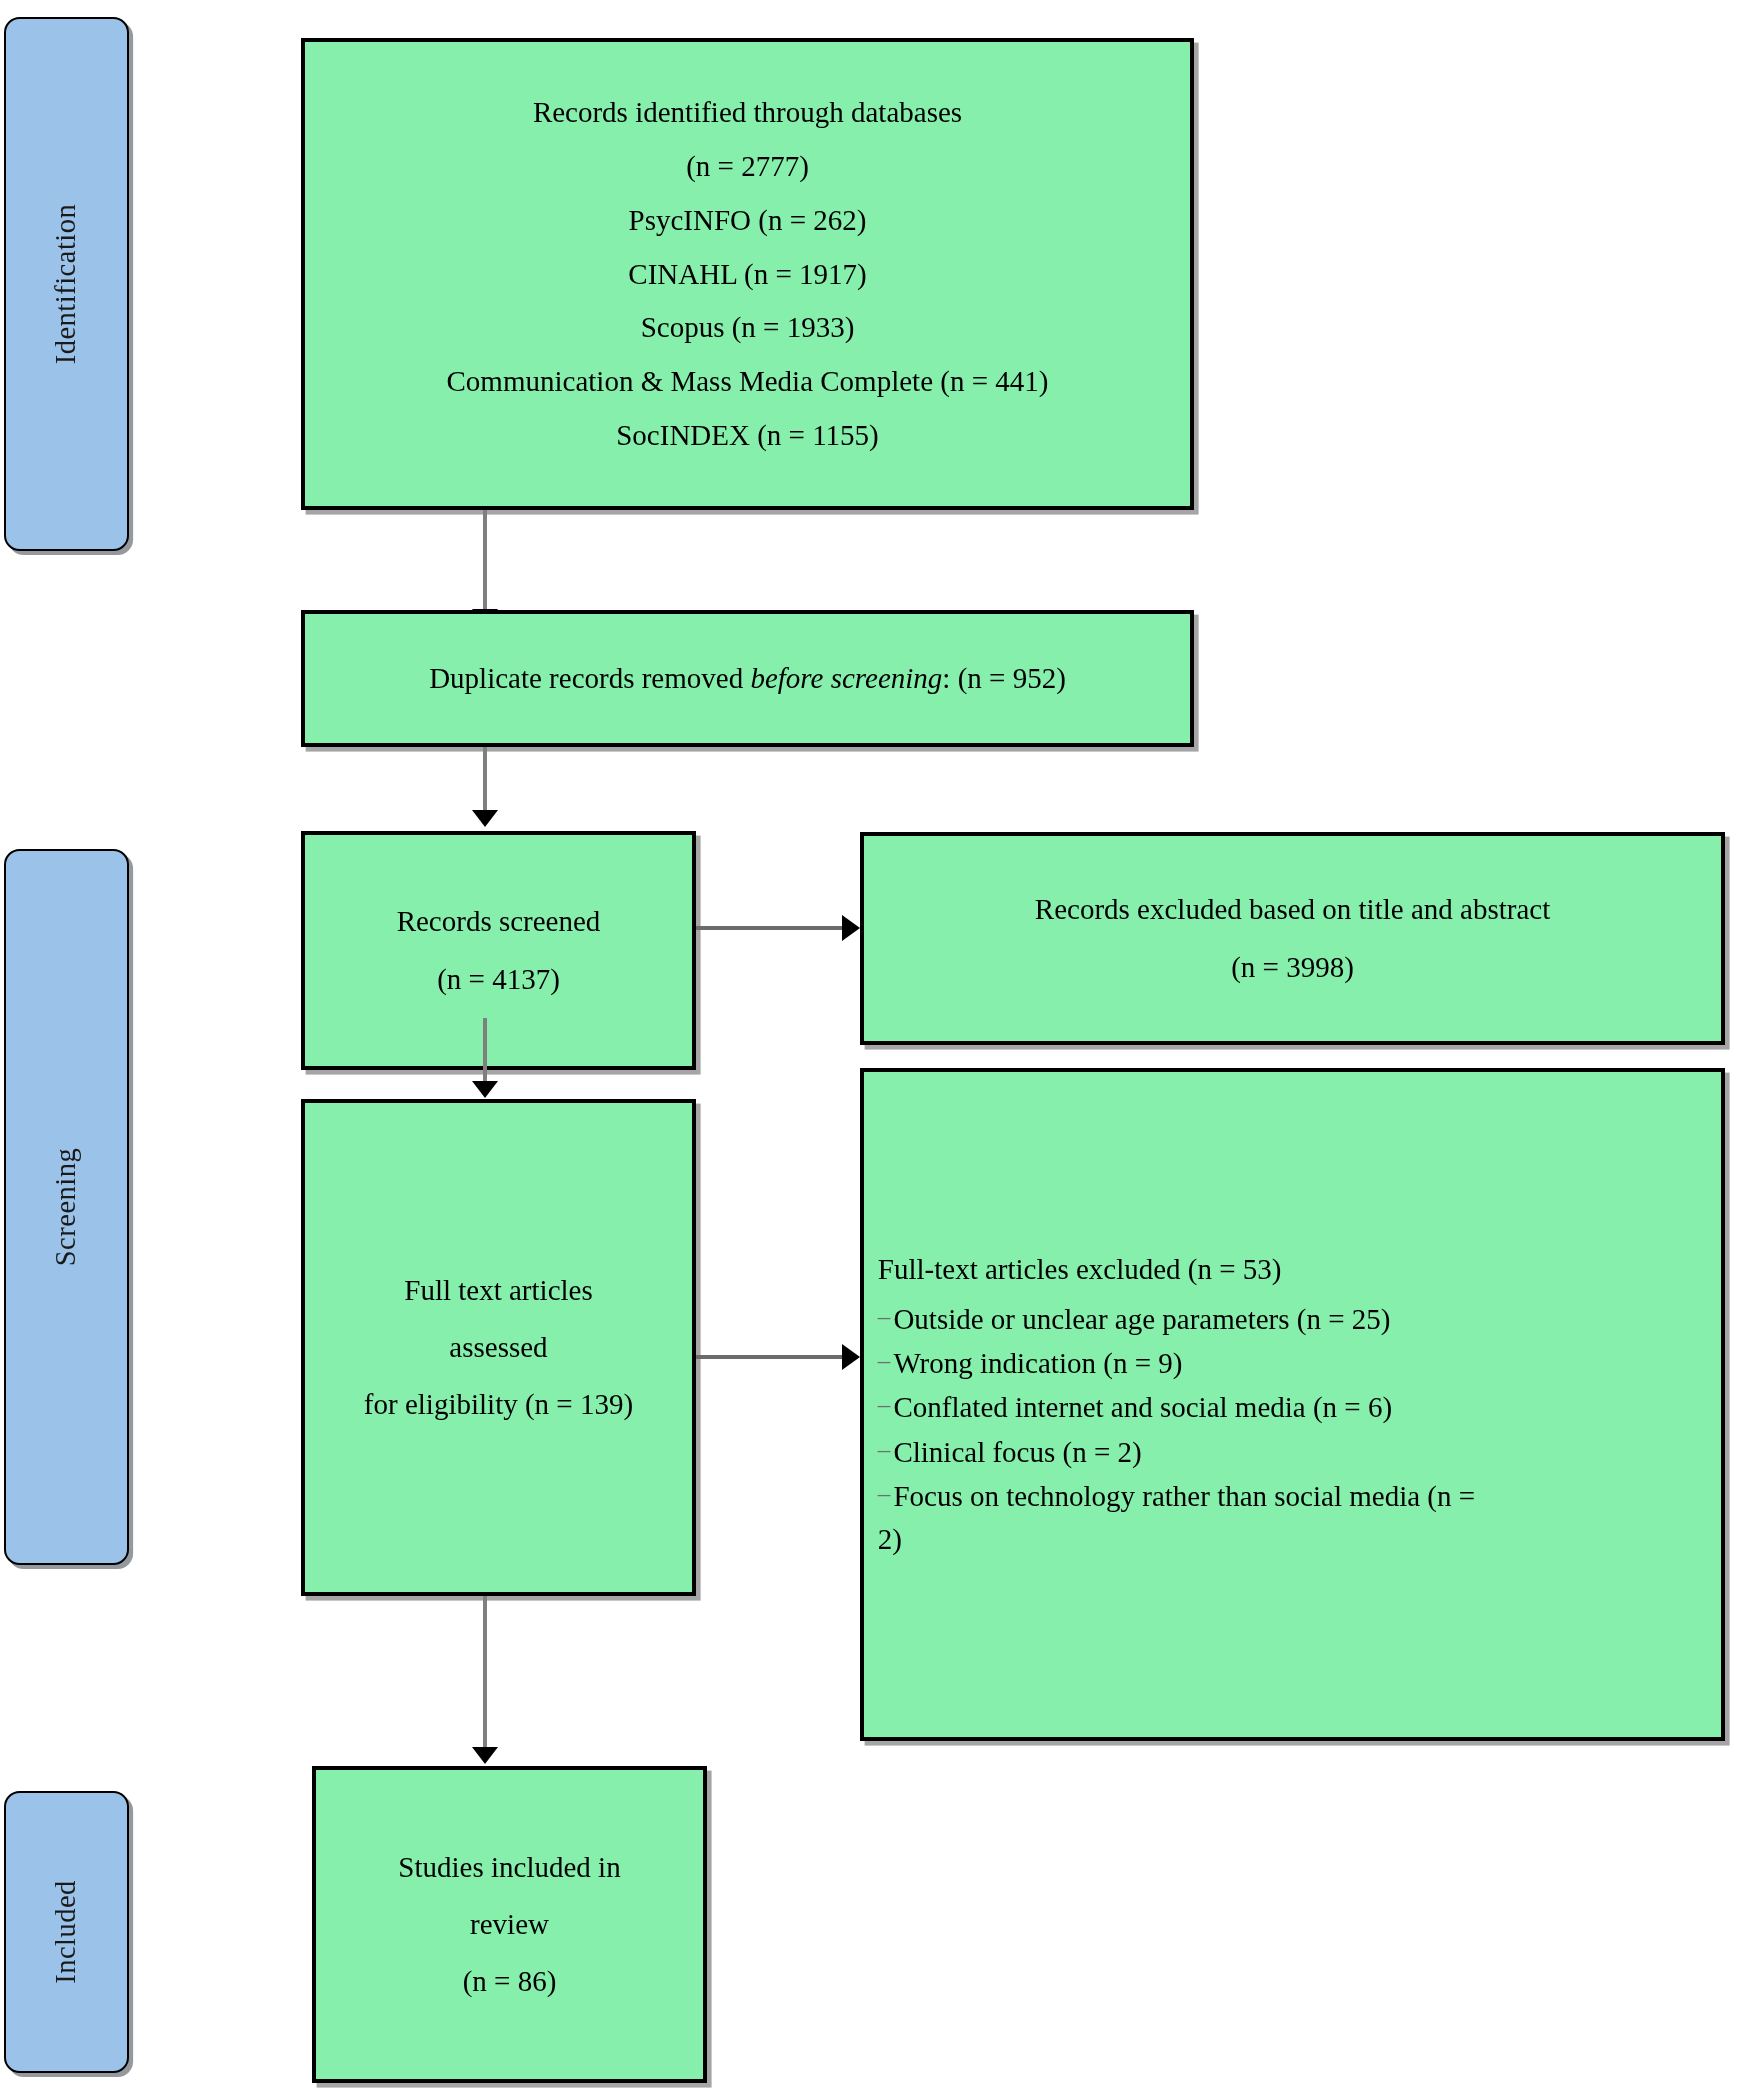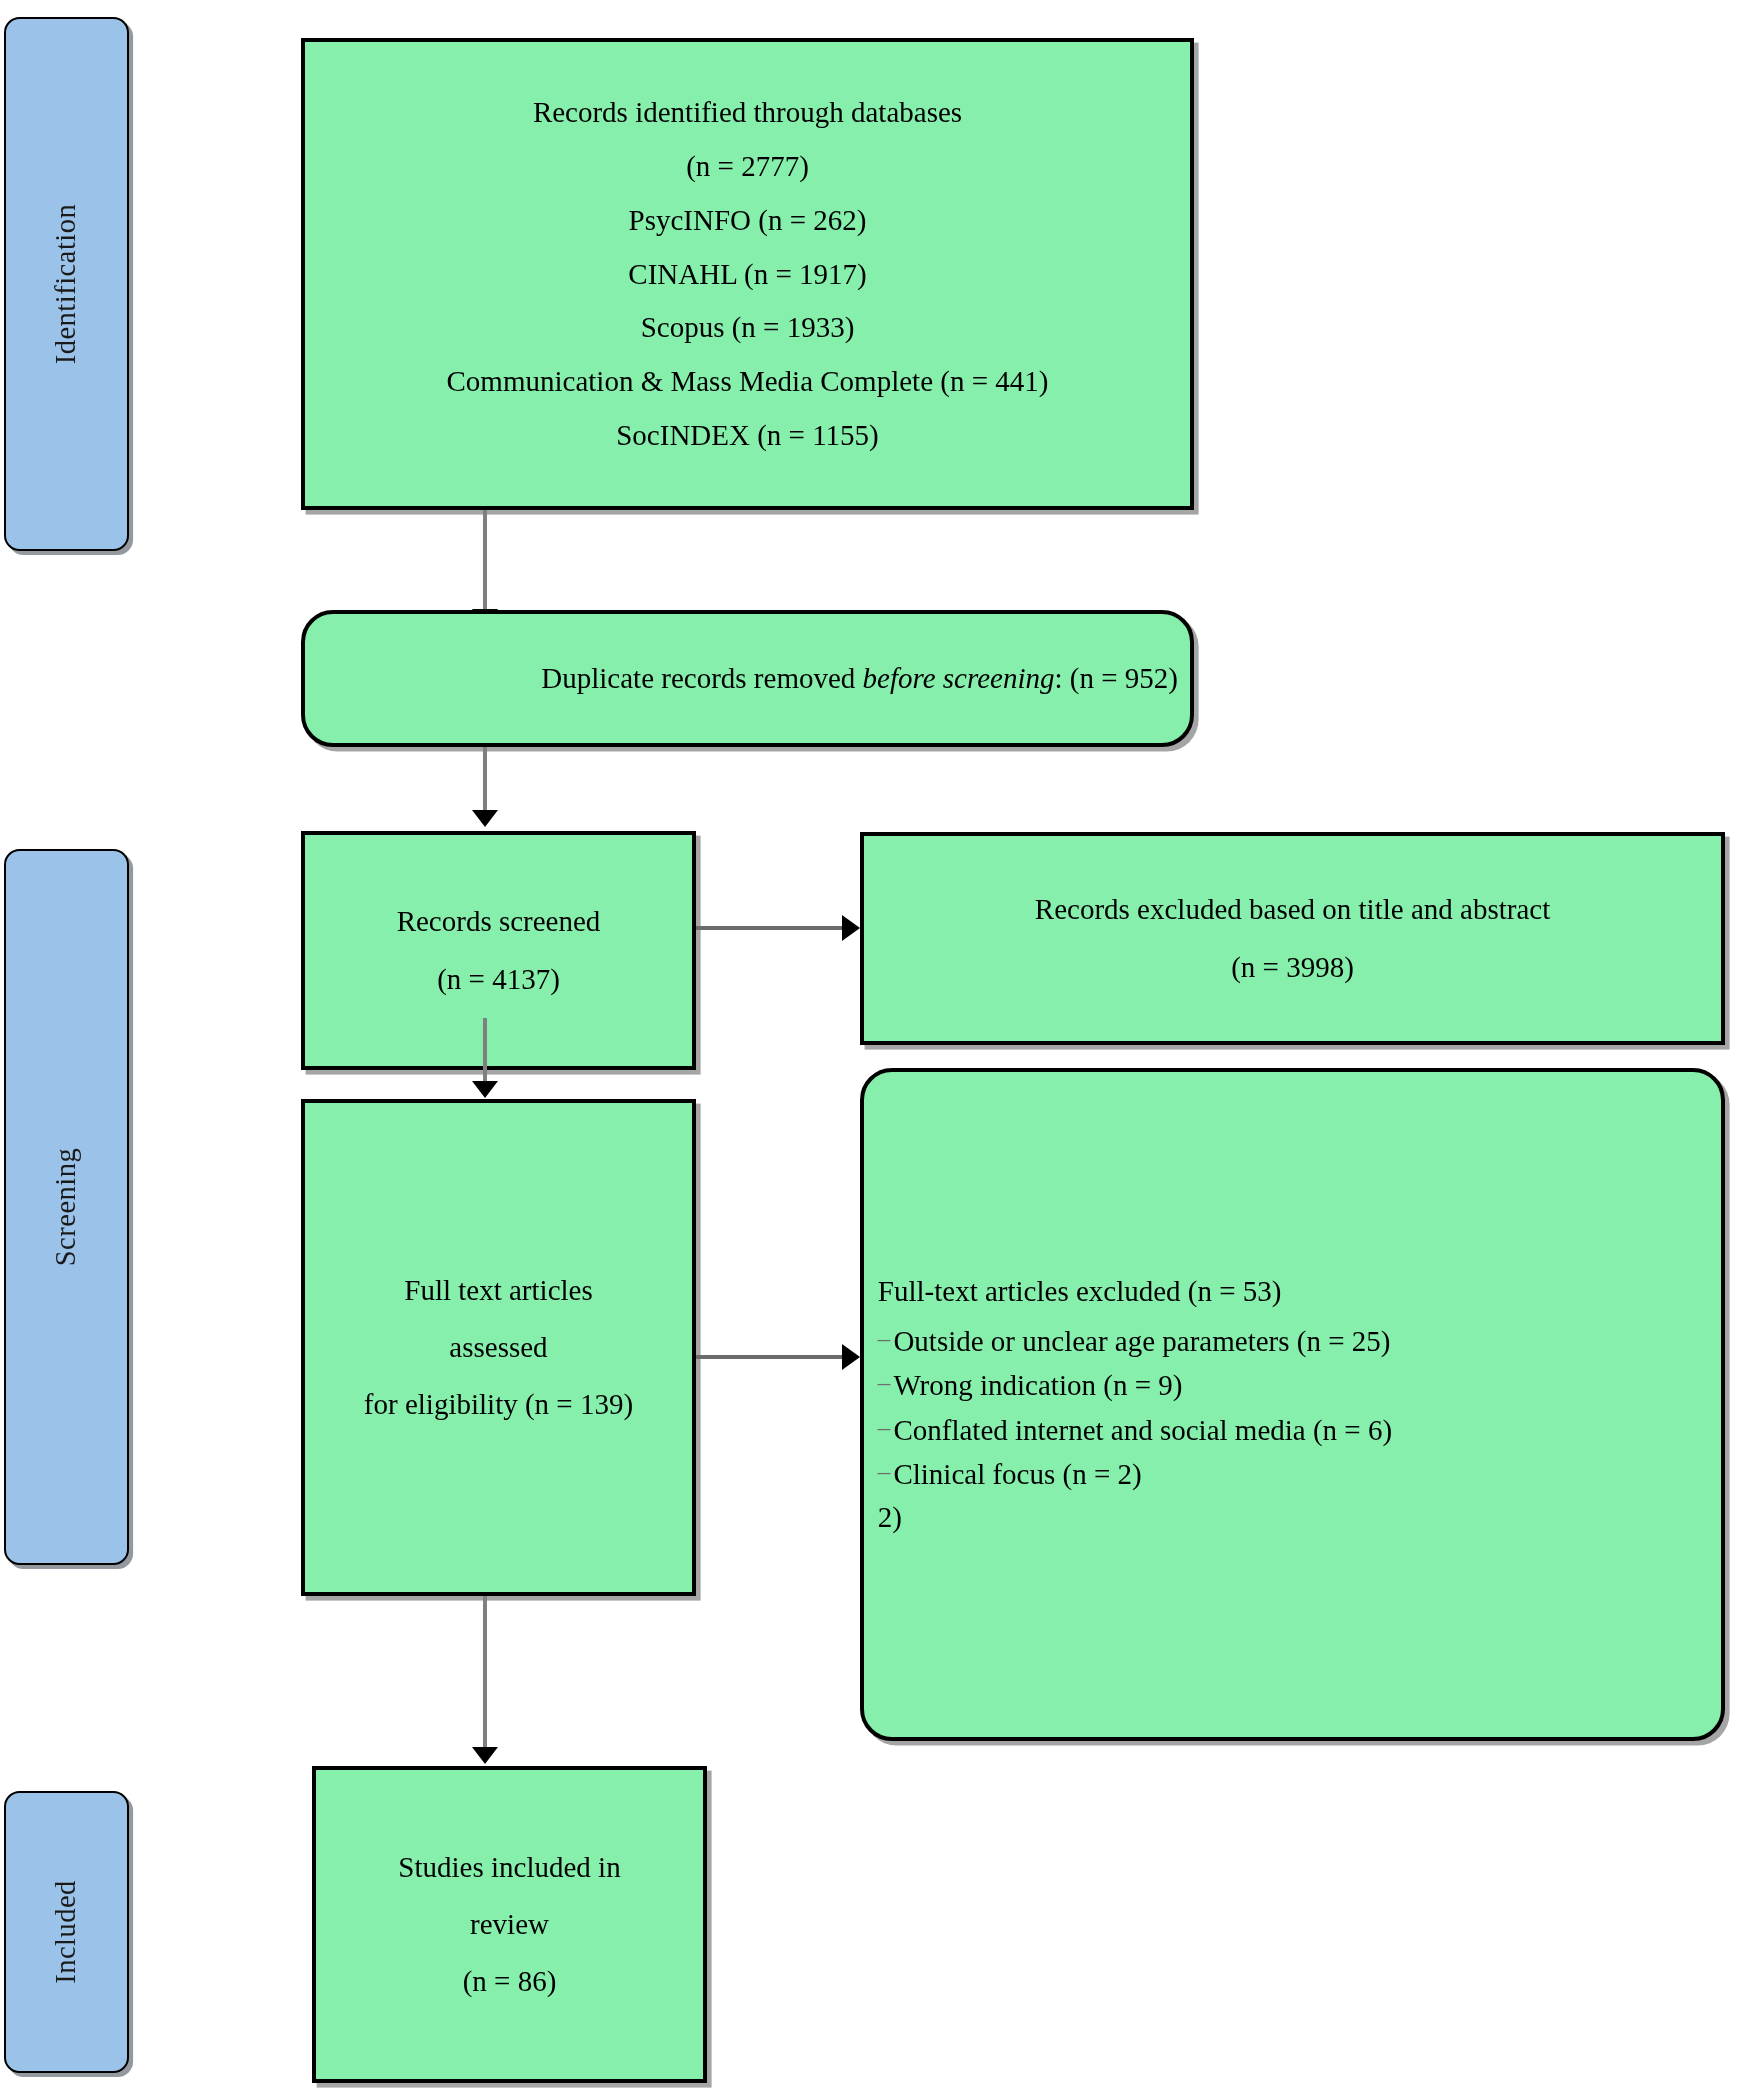--- a/index.html
+++ b/index.html
@@ -50,21 +50,21 @@
     position: absolute;
     background: #86efac;
     border: 4.1px solid #000000;
     box-sizing: border-box;
     box-shadow: 4.6px 4.6px 0 0 rgba(55,55,55,0.45);
     display: flex;
     flex-direction: column;
     justify-content: center;
   }
   .box.center  { align-items: center; text-align: center; }
-  .box.leftal  { align-items: flex-end; text-align: left; border-radius: 32px; }
+  .box.leftal  { align-items: center; text-align: left; }
 
   .line {
     font-size: 29px;
     line-height: 1.0;
     padding: 0 12px;
     white-space: nowrap;
     font-family: "Liberation Serif", "DejaVu Serif", serif;
   }
   .line em { font-style: italic; }
 
@@ -193,20 +193,23 @@
 
       <div class="line">
         <span class="dash">–</span><span>Conflated internet and social media (n = 6)</span>
       </div>
 
 
       <div class="line">
         <span class="dash">–</span><span>Clinical focus (n = 2)</span>
       </div>
 
+      <div class="line">
+        <span class="dash">–</span><span>Focus on technology rather than social media (n =</span>
+      </div>
 
       <div class="line">2)</div>
 
 
     </div>
   </div>
 
   <div class="arrow-v" style="left:483px; top:1596px; height:152px;"></div>
 
   <div class="box center gap-3" style="left:312px; top:1766px; width:395px; height:317px;">

